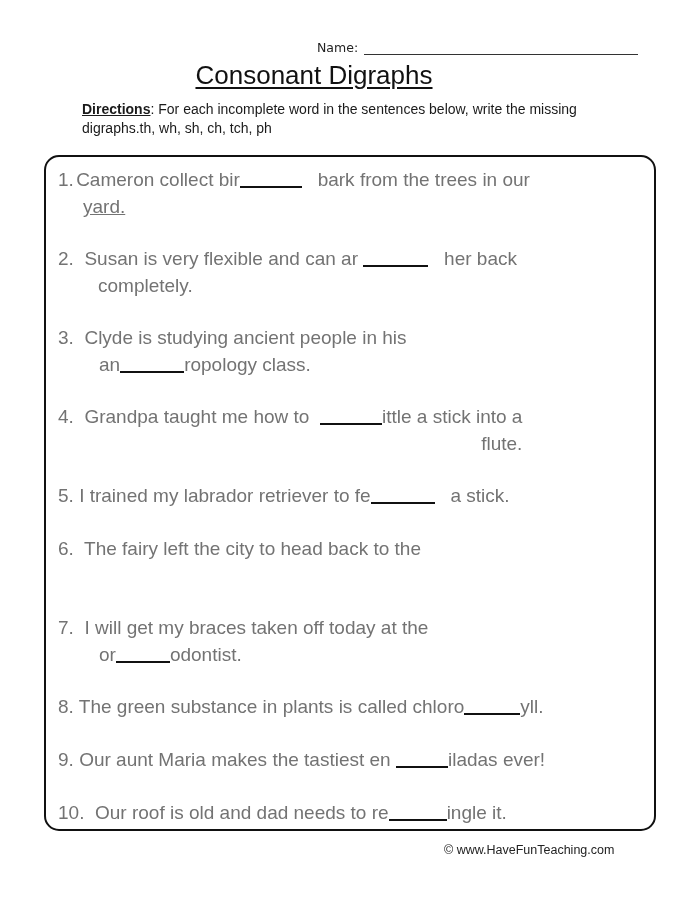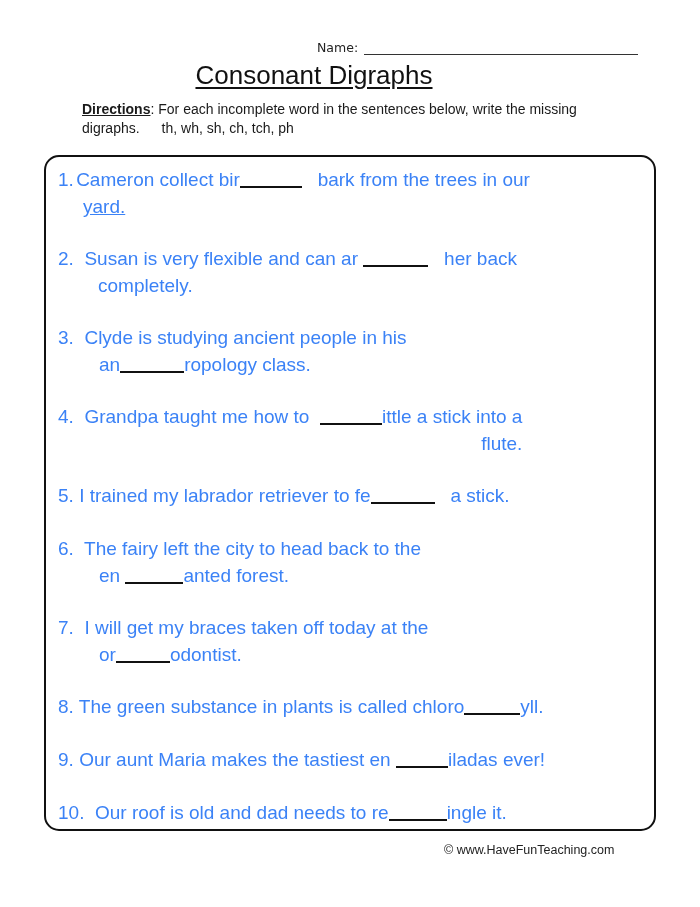--- a/index.html
+++ b/index.html
@@ -55,38 +55,37 @@
       width: 540px;
       font-size: 14px;
       line-height: 19px;
       color: #1a1a1a;
     }
     .directions .dir-label {
       font-weight: bold;
       text-decoration: underline;
     }
     .directions .digraphs {
-      margin-left: 22px;
     }
     .box {
       position: absolute;
       left: 44px;
       top: 155px;
       width: 612px;
       height: 676px;
       border: 2.2px solid #111;
       border-radius: 15px;
       box-sizing: border-box;
     }
     .question {
       position: absolute;
       left: 58px;
       font-size: 19px;
       line-height: 27px;
-      color: #3b82f6;
+      color: #737373;
       white-space: nowrap;
     }
     .q-line2 {
       display: block;
     }
     .blank {
       display: inline-block;
       border-bottom: 2px solid #111;
       height: 18px;
       vertical-align: baseline;
@@ -143,21 +142,20 @@
 </div>
 
 <div class="question" style="top:482px;">
   <span>5.</span>
   <span>I trained my labrador retriever to fe</span><span class="blank" style="width:64px;"></span><span style="white-space:pre;">   a stick.</span>
 </div>
 
 <div class="question" style="top:535px;">
   <span>6.</span>
   <span style="white-space:pre;"> The fairy left the city to head back to the</span>
-  <span class="q-line2" style="padding-left:41px;"><span style="white-space:pre;">en </span><span class="blank" style="width:58px;"></span><span>anted forest.</span></span>
 </div>
 
 <div class="question" style="top:614px;">
   <span>7.</span>
   <span style="white-space:pre;"> I will get my braces taken off today at the</span>
   <span class="q-line2" style="padding-left:41px;"><span>or</span><span class="blank" style="width:54px;"></span><span>odontist.</span></span>
 </div>
 
 <div class="question" style="top:693px;">
   <span>8.</span>

